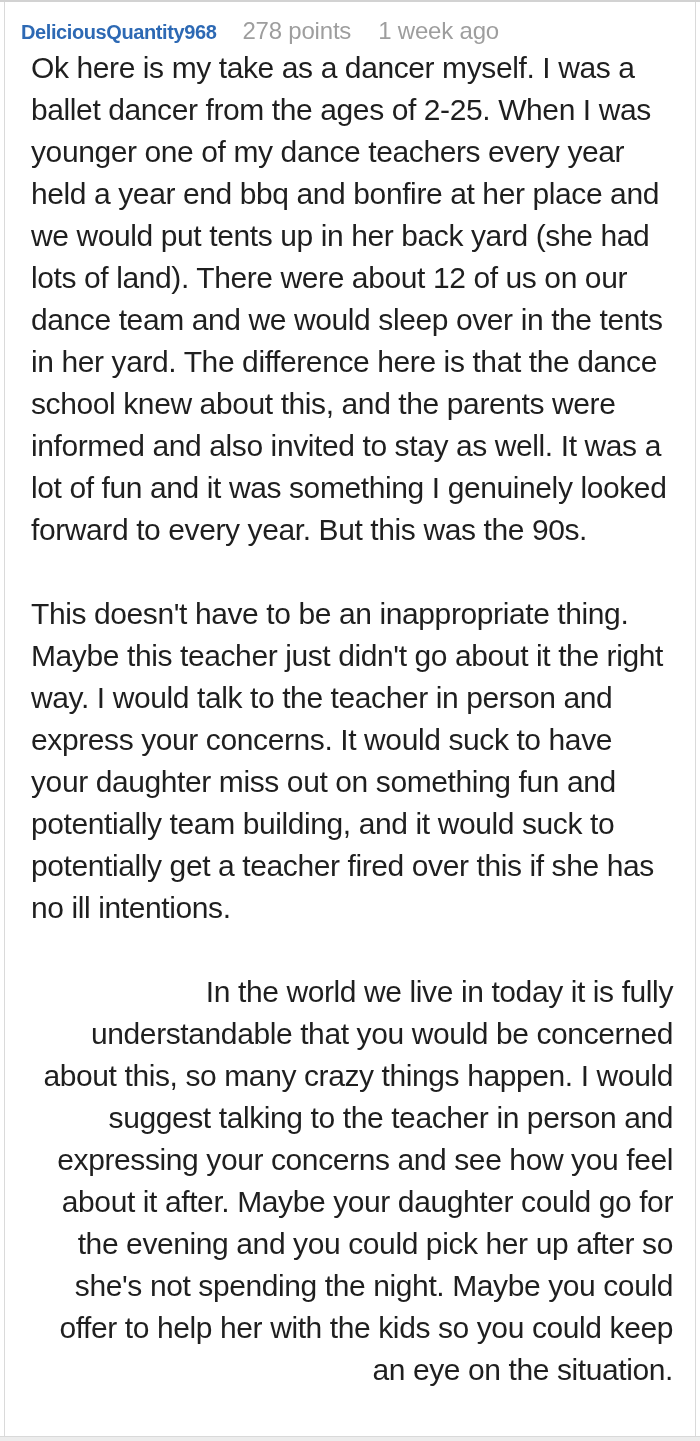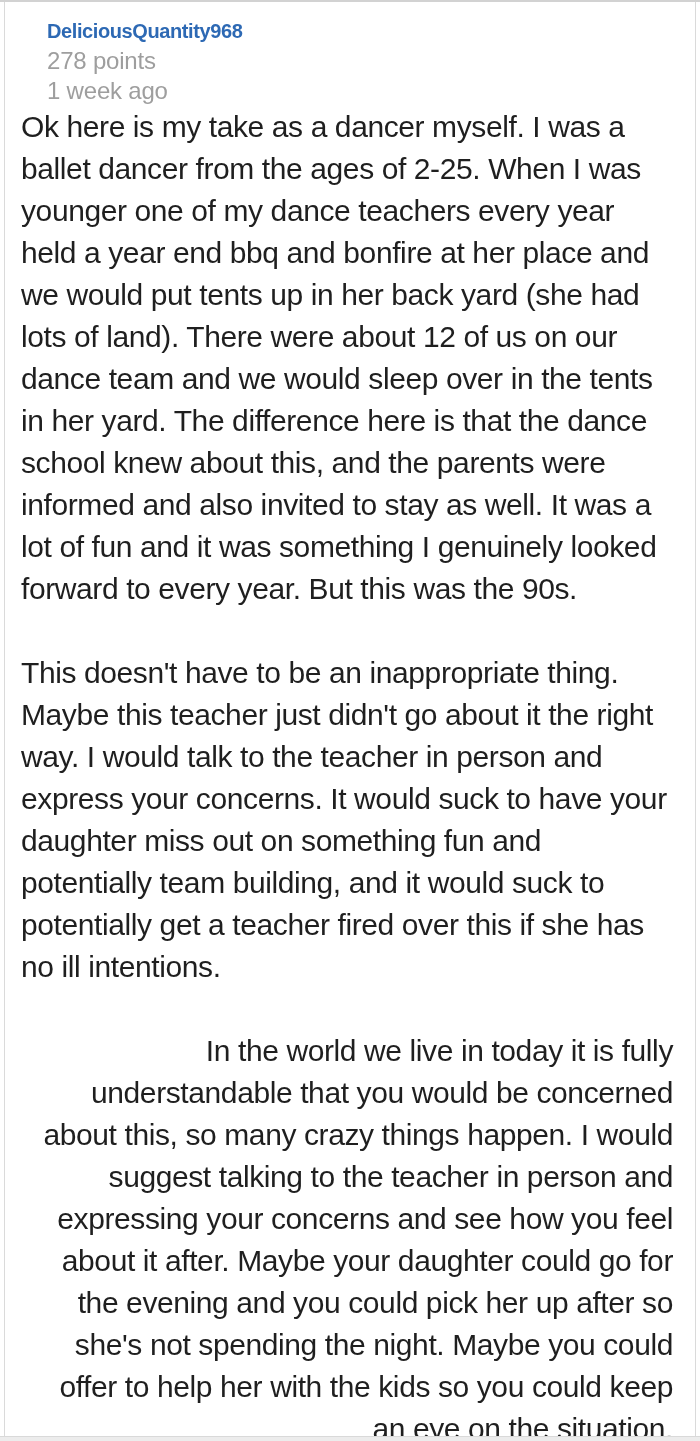--- a/index.html
+++ b/index.html
@@ -25,45 +25,44 @@
     background: #ffffff;
     border-left: 1px solid #dadada;
     border-right: 1px solid #dadada;
     padding: 14px 22px 0 16px;
   }
   .comment-header {
     display: flex;
     align-items: baseline;
     line-height: 30px;
     white-space: nowrap;
-    flex-direction: column;
   }
   .username {
     color: #2d69b4;
     font-weight: bold;
     font-size: 20px;
     letter-spacing: -0.4px;
     text-decoration: none;
     cursor: pointer;
   }
   .meta {
     color: #9e9e9e;
     font-size: 24px;
     letter-spacing: -0.2px;
   }
   .points { margin-left: 26px; }
-  .time   { margin-left: 16px; text-align: right; }
+  .time   { margin-left: 27px; text-align: right; }
   .comment-body {
     width: 652px;
     color: #1f1f1f;
     font-size: 30px;
     line-height: 42px;
     letter-spacing: -0.4px;
   }
-  .comment-body p { margin: 0 0 42px 0; }
+  .comment-body p { margin: 0 0 42px 10px; }
   .comment-body p:last-child { margin-bottom: 0; text-align: right; }
   .bottom-strip {
     position: absolute;
     left: 0; bottom: 0;
     width: 700px; height: 5px;
     background: #ececec;
     border-top: 1px solid #d9d9d9;
   }
 </style>
 </head>

